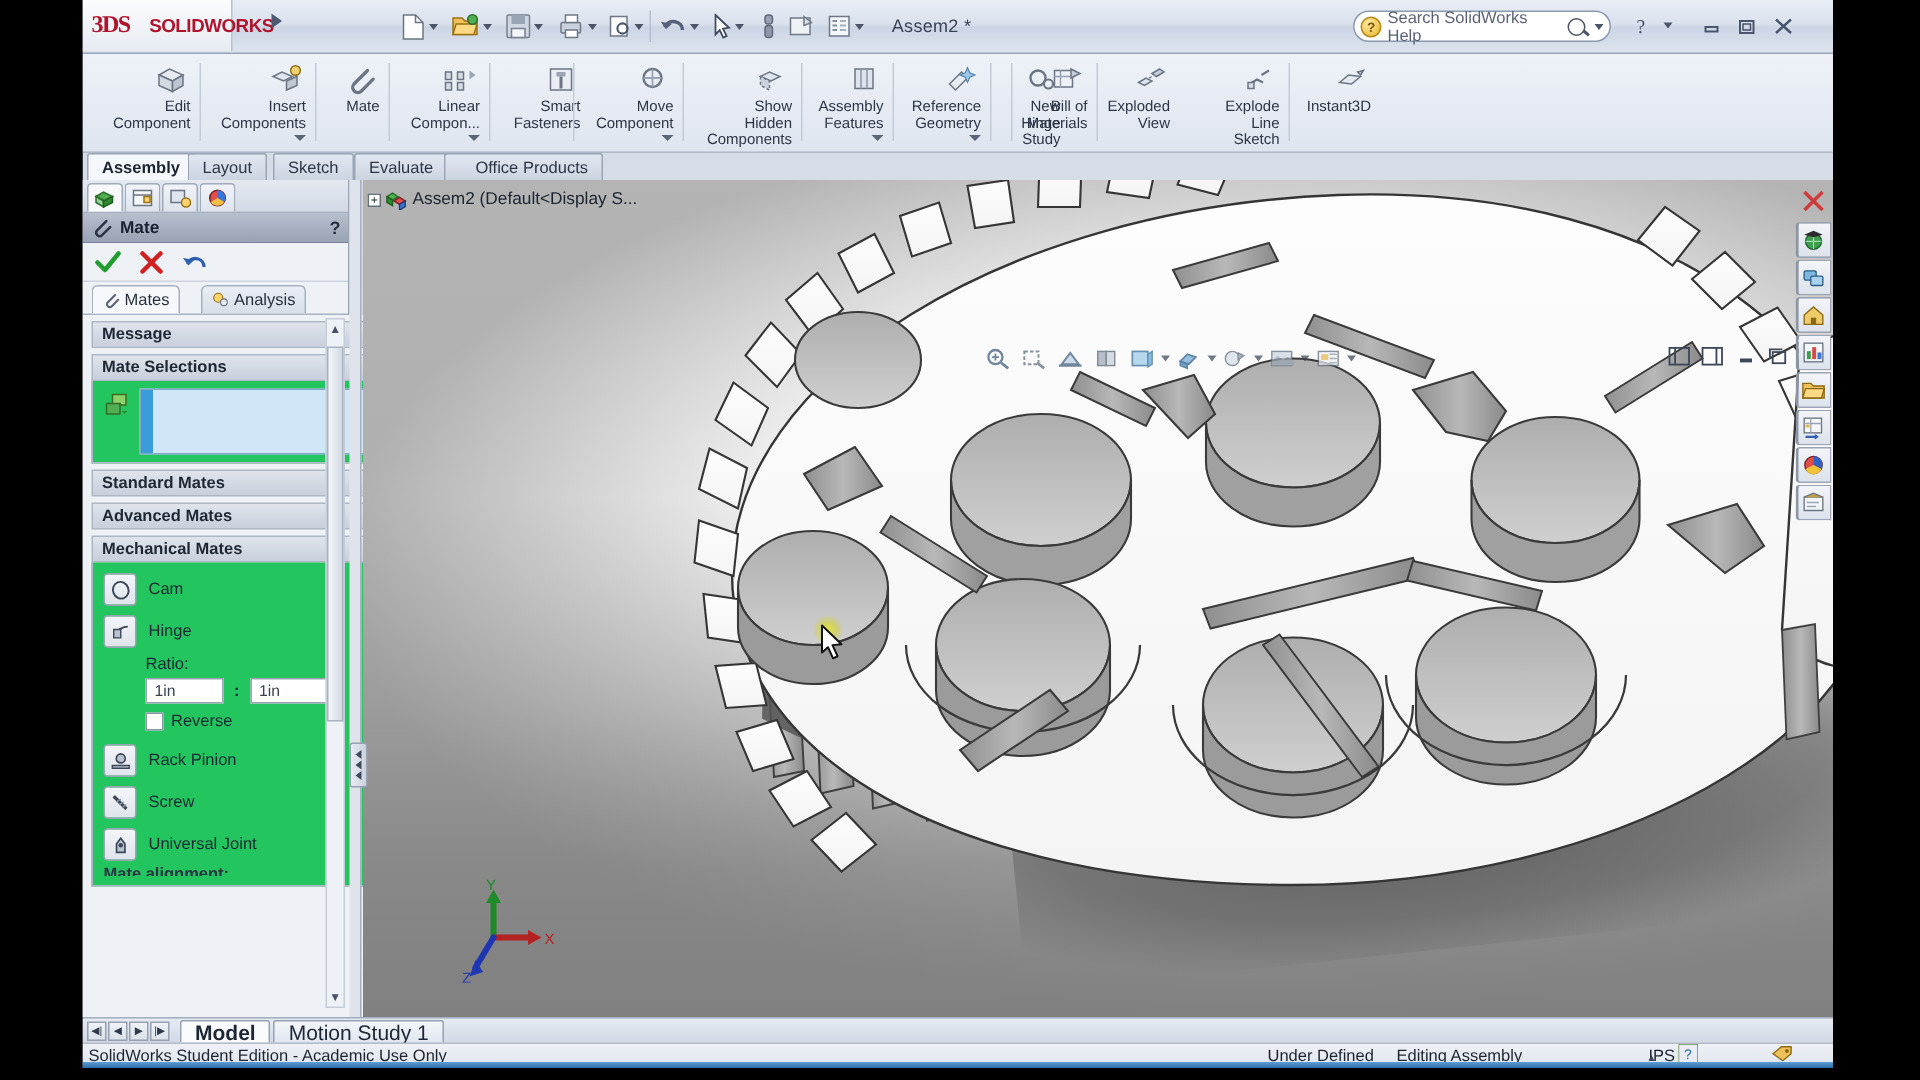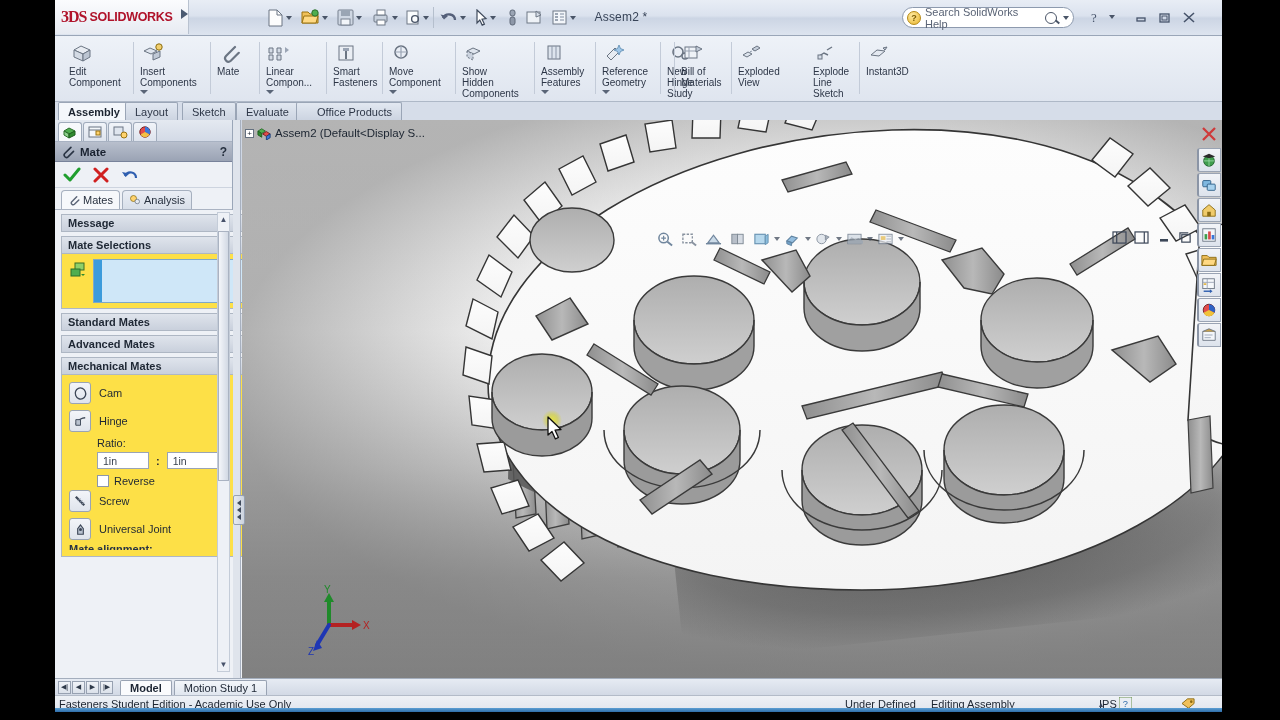--- a/index.html
+++ b/index.html
@@ -14,23 +14,23 @@
   .frame-bot   { position:absolute; left:0;    top:712px; width:1280px; height:8px; background:#000; z-index:60;}
 
   
   .win { position:absolute; left:55px; top:0; width:1167px; height:712px;
          background:#d6dde9; }
 
   
   .titlebar { position:absolute; left:0; top:0; width:1167px; height:36px;
      background:linear-gradient(to bottom,#e8edf5 0%,#dbe2ee 45%,#ccd5e4 52%,#dde4ef 100%);
      border-bottom:1px solid #9aa6b8; }
-  .logo { position:absolute; left:0; top:0; width:134px; height:34px;
+  .logo { position:absolute; left:0; top:0; width:100px; height:34px;
      background:linear-gradient(to bottom,#fbfcfe,#e7ebf2);
-     border-right:1px solid #b9c2d0; display:flex; align-items:center; padding-left:6px; gap:3px;}
+     border-right:1px solid #b9c2d0; display:flex; align-items:center; padding-left:6px; gap:13px;}
   .logo .ds { font-weight:bold; font-size:16px; color:#b0132b; font-family:"Liberation Serif",serif; letter-spacing:-1px;}
   .logo .sw { font-weight:bold; font-size:12.5px; color:#b0132b; letter-spacing:-0.3px;}
   .logo-arrow { position:absolute; left:126px; top:9px; width:0;height:0;
      border-left:7px solid #4c5b72; border-top:5px solid transparent; border-bottom:5px solid transparent;}
 
   .tbtn { position:absolute; top:6px; height:23px; display:flex; align-items:center; justify-content:center;}
   .caret { width:0;height:0;border-top:4px solid #4a5568;border-left:3.5px solid transparent;border-right:3.5px solid transparent; margin-left:2px;}
   .tsep { position:absolute; top:7px; width:1px; height:21px; background:#b5bfcd;}
 
   .doctitle { position:absolute; left:0; top:0; width:1132px; height:34px;
@@ -47,21 +47,21 @@
   .mag { width:12px;height:12px;border:1.6px solid #4a5568;border-radius:50%; position:relative;}
   .mag:after{content:"";position:absolute;width:5px;height:1.6px;background:#4a5568;right:-4px;bottom:0;transform:rotate(40deg);}
 
   .wbtn { position:absolute; top:9px; width:18px;height:16px; display:flex;align-items:center;justify-content:center;
      font-size:12px; color:#46536a;}
 
   
   .ribbon { position:absolute; left:0; top:36px; width:1167px; height:66px;
      background:linear-gradient(to bottom,#eef2f8,#dfe5ef); border-bottom:1px solid #aeb8c7;}
   .rgrp { position:absolute; top:2px; height:62px; display:flex; }
-  .ritem { display:flex; flex-direction:column; align-items:flex-start; justify-content:flex-start;
+  .ritem { display:flex; flex-direction:column; align-items:flex-end; justify-content:flex-start;
      padding:3px 4px 0; min-width:42px; }
   .ricon { width:26px; height:24px; margin-bottom:1px; display:flex;align-items:center;justify-content:center;}
   .rlabel { font-size:10px; line-height:11px; text-align:center; color:#2d3647; max-width:58px;}
   .rcaret { width:0;height:0;border-top:4px solid #5a6577;border-left:4px solid transparent;border-right:4px solid transparent; margin-top:2px;}
   .rsep { width:1px; background:#c3cbd8; margin:4px 2px 6px; }
 
   
   .cmdtabs { position:absolute; left:0; top:102px; width:1167px; height:18px; }
   .ctab { position:absolute; top:0; height:18px; padding:0 9px;
      display:flex;align-items:center; font-size:11px; color:#2d3647;
@@ -82,35 +82,35 @@
   .ptab.active{ background:#f7f9fc; }
 
   .pm-head { height:20px; background:linear-gradient(to bottom,#b8bfcd,#9aa3b4);
      display:flex; align-items:center; padding:0 5px; gap:5px; border-bottom:1px solid #78829a;}
   .pm-title { font-weight:bold; font-size:11.5px; color:#1a2230; flex:1;}
   .pm-help { font-weight:bold; font-size:12px; color:#26303f;}
 
   .pm-actions { height:26px; display:flex; align-items:center; gap:12px; padding-left:8px;
      background:#eef1f6; border-bottom:1px solid #cdd4df;}
 
-  .mtabs { height:22px; display:flex; align-items:flex-end; padding-left:6px; gap:2px;
+  .mtabs { height:22px; display:flex; align-items:flex-end; padding-left:6px; gap:14px;
      background:#eef1f6; border-bottom:1px solid #aab3c2;}
   .mtab { height:19px; padding:0 6px; display:flex;align-items:center;gap:3px;
      font-size:11px; color:#28313f; border:1px solid #a6b0bf; border-bottom:none;
      border-radius:4px 4px 0 0; background:linear-gradient(to bottom,#eaeef5,#d8dfe9);}
   .mtab.active{ background:#f6f8fb; }
 
   .pm-body { position:absolute; left:0; top:90px; width:210px; height:468px; overflow:hidden;
      background:#eef1f6; }
   .sect { margin:4px 6px 0 6px; }
   .sect-head { height:18px; background:linear-gradient(to bottom,#dfe4ec,#c9d0dc);
      border:1px solid #aeb7c4; display:flex; align-items:center; padding:0 6px;
      font-weight:bold; font-size:11px; color:#1e2734;}
   .sect-head .chev { margin-left:auto; font-size:10px; color:#3b4656; }
-  .sect-body { border:1px solid #aeb7c4; border-top:none; background:#fde047; padding:5px;}
+  .sect-body { border:1px solid #aeb7c4; border-top:none; background:#22c55e; padding:5px;}
 
   .selbox { display:flex; align-items:stretch; gap:4px; }
   .sel-icon { width:22px; display:flex; align-items:flex-start; justify-content:center; padding-top:2px;}
   .sel-field { flex:1; height:44px; background:#cfe7f8; border:1px solid #7fa8c9; position:relative;}
   .sel-field:before{content:"";position:absolute;left:0;top:0;width:8px;height:100%;background:#3c9bdb;}
 
   .mm-row { display:flex; align-items:center; gap:8px; padding:3px 2px; }
   .mm-icon { width:22px;height:22px; border:1px solid #9aa4b4; border-radius:3px;
      background:linear-gradient(to bottom,#f3f5f9,#dfe4ec); display:flex;align-items:center;justify-content:center;}
   .mm-icon.sel { background:linear-gradient(to bottom,#c9c8ec,#b1afe0); border-color:#6f6cae;}
@@ -171,21 +171,21 @@
      display:flex;align-items:center;justify-content:center; border-radius:3px 0 0 3px;}
   .tp-top { position:absolute; right:0; top:2px; width:27px; height:24px; z-index:10;
      display:flex;align-items:center;justify-content:center;}
 
   
   .tabstrip { position:absolute; left:0; top:678px; width:1167px; height:17px;
      background:linear-gradient(to bottom,#e6ebf3,#d2d9e5); border-top:1px solid #a4aebd;
      display:flex; align-items:center; padding-left:3px; gap:2px;}
   .navbtn { width:13px;height:13px;border:1px solid #97a1b1;background:linear-gradient(to bottom,#f0f3f8,#dbe1ea);
      display:flex;align-items:center;justify-content:center;font-size:7px;color:#2f3a4a;}
-  .btab { height:15px; padding:0 9px; display:flex;align-items:center; font-size:11px; color:#1d2634;
+  .btab { height:15px; padding:0 9px; display:flex;align-items:center; font-size:14px; color:#1d2634;
      border:1px solid #99a3b3; border-bottom:none; background:linear-gradient(to bottom,#f3f6fa,#e0e6ef);
      border-radius:2px 2px 0 0;}
   .btab.active{ font-weight:bold; background:#fafbfd;}
 
   .statusbar { position:absolute; left:0; top:695px; width:1167px; height:17px;
      background:linear-gradient(to bottom,#eef1f6,#dfe4ed); border-top:1px solid #b3bbc8;
      display:flex; align-items:center; font-size:11px; color:#1c2430;}
   .sb-left { padding-left:4px; }
   .bluebar { position:absolute; left:0; top:708px; width:1167px; height:4px;
      background:linear-gradient(to bottom,#5b9fd4,#2e6ca8); }
@@ -640,20 +640,29 @@
               <div class="ratio-row">
                 <div class="ratio-in">1in</div>
                 <span style="font-weight:bold;">:</span>
                 <div class="ratio-in">1in</div>
               </div>
               <div class="rev-row">
                 <span class="cbx"></span>
                 <span class="mm-label">Reverse</span>
               </div>
 
+              <div class="mm-row" style="margin-top:6px;">
+                <div class="mm-icon">
+                  <svg width="15" height="15" viewBox="0 0 16 16">
+                      <circle cx="8" cy="6" r="3.2" fill="#b9c2cf" stroke="#3d4757" stroke-width="1.2"></circle>
+                      <path d="M2 11h12v2H2z" fill="#b9c2cf" stroke="#3d4757" stroke-width="1"></path>
+                    </svg>
+                </div>
+                <span class="mm-label">Rack Pinion</span>
+              </div>
 
               <div class="mm-row">
                 <div class="mm-icon">
                   <svg width="15" height="15" viewBox="0 0 16 16">
                       <path d="M3 3l9 9" stroke="#3d4757" stroke-width="2.4"></path>
                       <path d="M5 7l3-2M7 9l3-2M9 11l3-2" stroke="#8d97a8" stroke-width="1"></path>
                     </svg>
                 </div>
                 <span class="mm-label">Screw</span>
               </div>
@@ -1054,21 +1063,21 @@
         <div class="navbtn">◀|</div>
         <div class="navbtn">◀</div>
         <div class="navbtn">▶</div>
         <div class="navbtn">|▶</div>
       </div>
       <div class="btab active">Model</div>
       <div class="btab">Motion Study 1</div>
     </div>
 
     <div class="statusbar">
-      <span class="sb-left">Fasteners Student Edition - Academic Use Only</span>
+      <span class="sb-left">SolidWorks Student Edition - Academic Use Only</span>
       <span style="position:absolute;left:790px;">Under Defined</span>
       <span style="position:absolute;left:876px;">Editing Assembly</span>
       <span style="position:absolute;left:1044px;">IPS</span>
       <span style="position:absolute;left:1044px;font-size:8px;color:#39445a;">▴</span>
       <span style="position:absolute;left:1064px;">
         <svg width="13" height="13" viewBox="0 0 14 14">
             <rect x="0" y="0" width="14" height="14" fill="#e9edf3" stroke="#5f8a3f"></rect>
             <text x="4" y="11" font-size="10" fill="#2f6aa8" font-family="Liberation Sans, sans-serif">?</text>
           </svg>
       </span>

